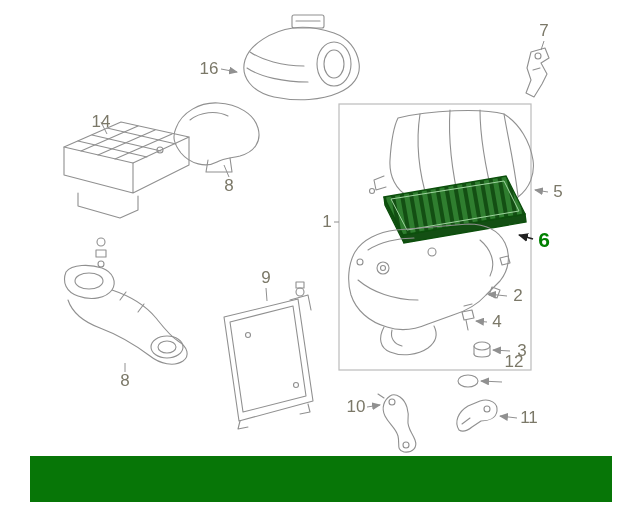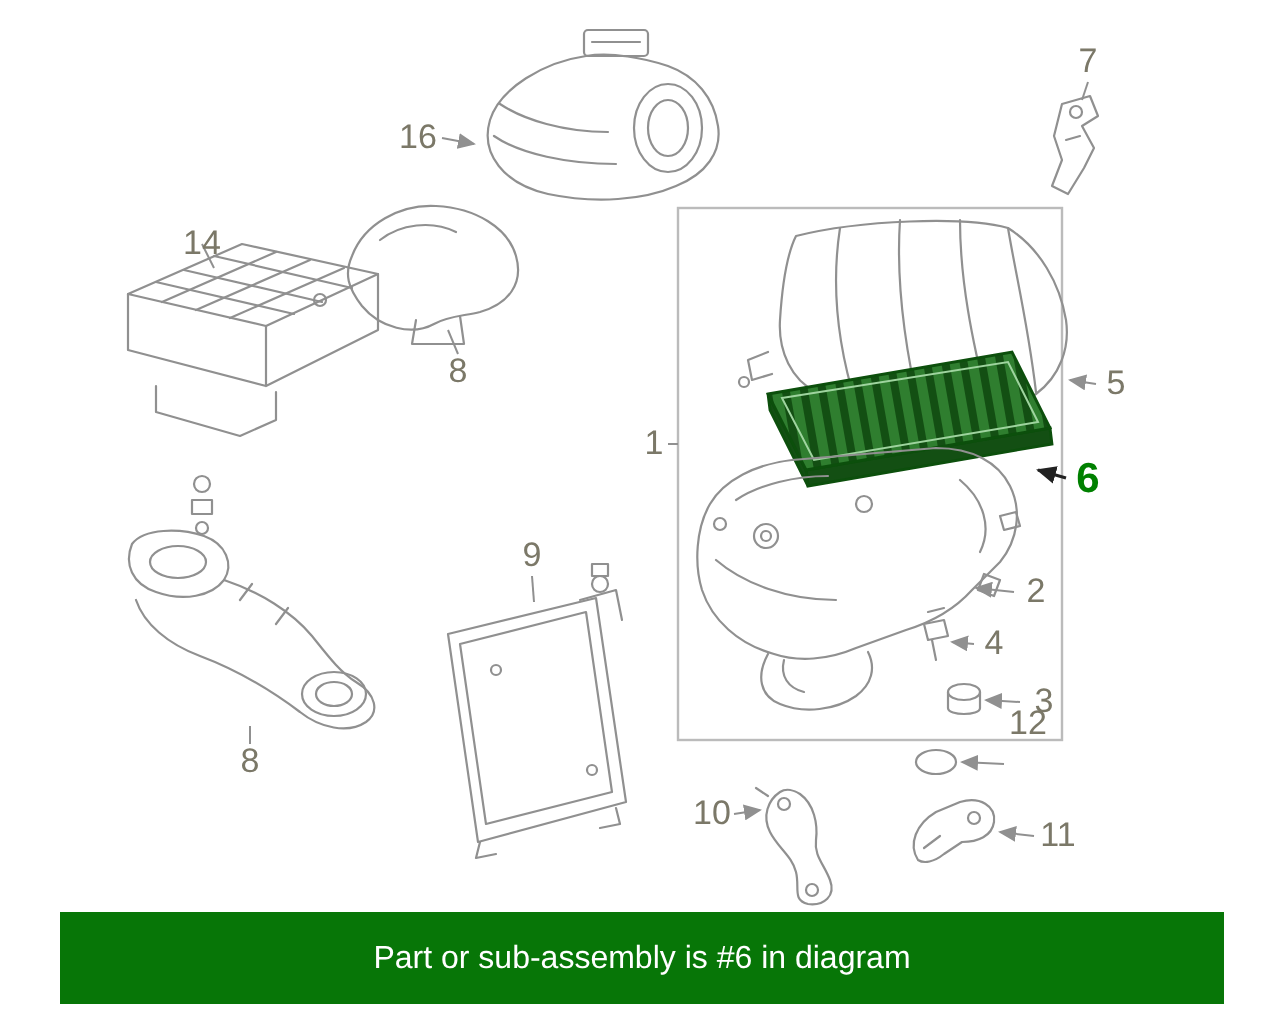--- a/index.html
+++ b/index.html
@@ -198,16 +198,15 @@
     <span class="plabel" style="left:266px;top:278px">9</span>
     <span class="plabel" style="left:356px;top:407px">10</span>
     <span class="plabel" style="left:529px;top:418px">11</span>
     <span class="plabel" style="left:514px;top:362px">12</span>
     <span class="plabel" style="left:209px;top:69px">16</span>
     <span class="plabel" style="left:101px;top:122px">14</span>
     <span class="plabel" style="left:229px;top:186px">8</span>
   </div>
 
   <div class="banner">
-    <span>Part or sub-assembly is #6 in diagram</span>
   </div>
 
 </div>
 
 </body></html>

